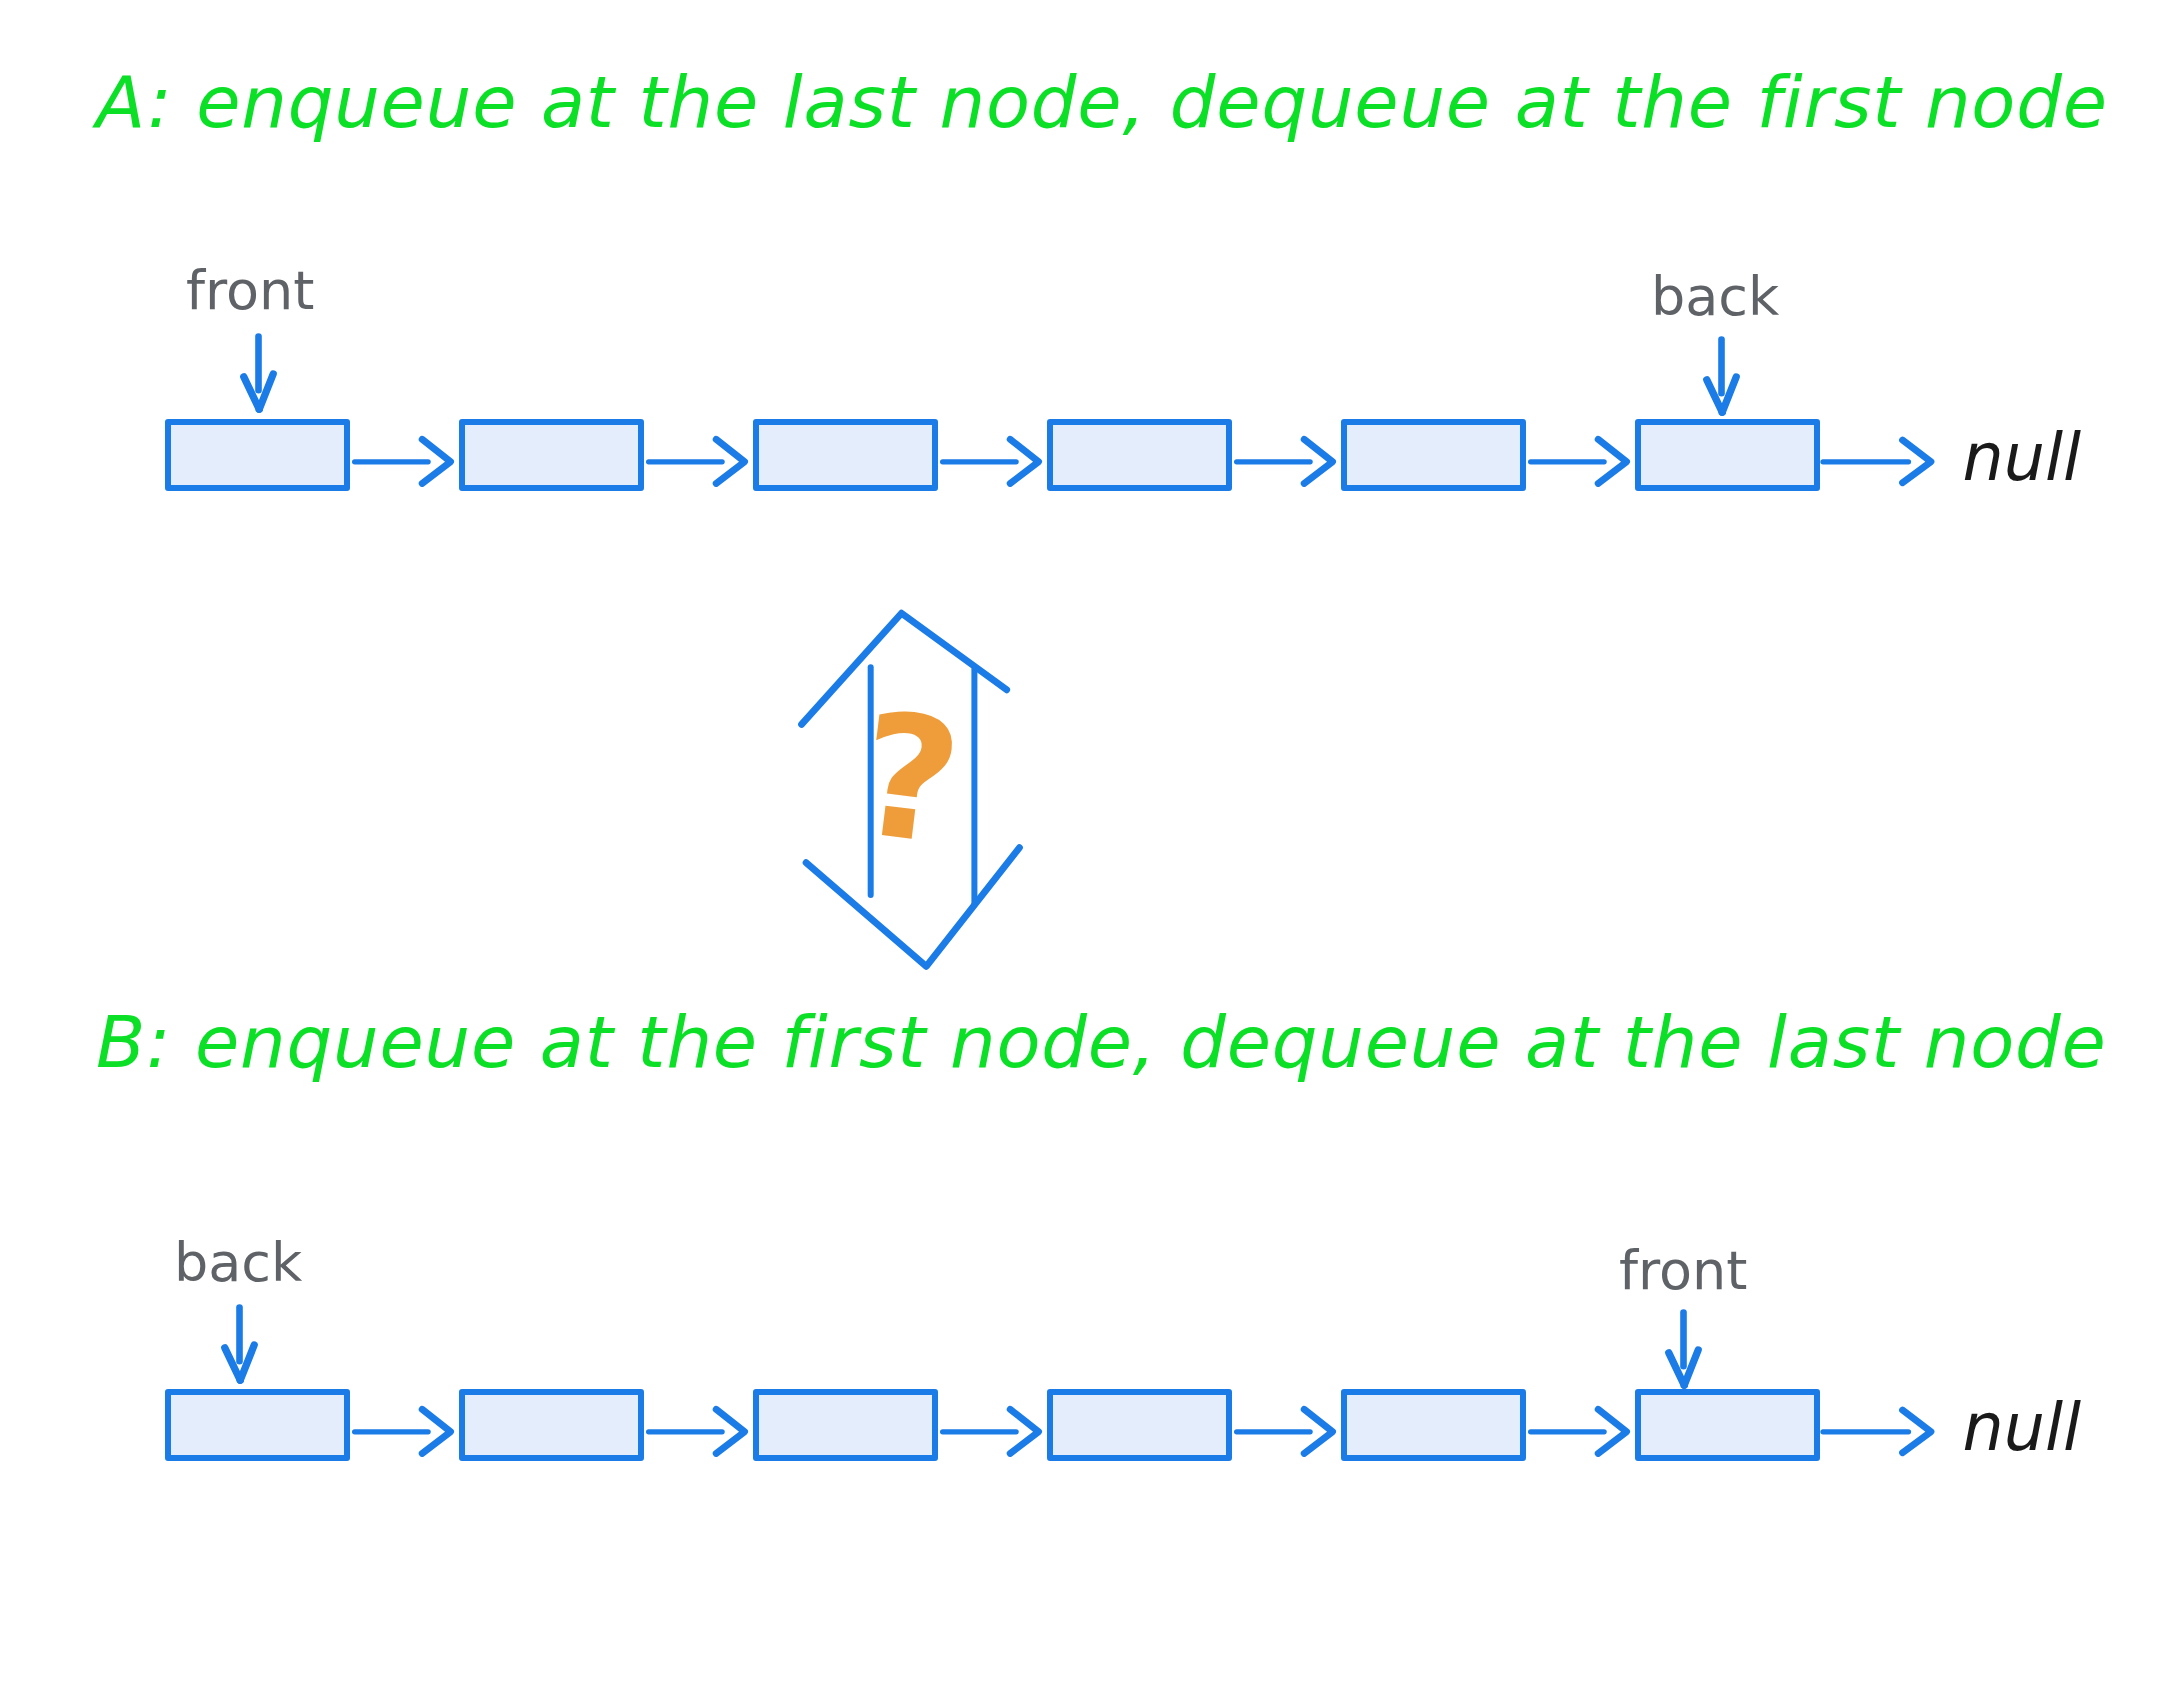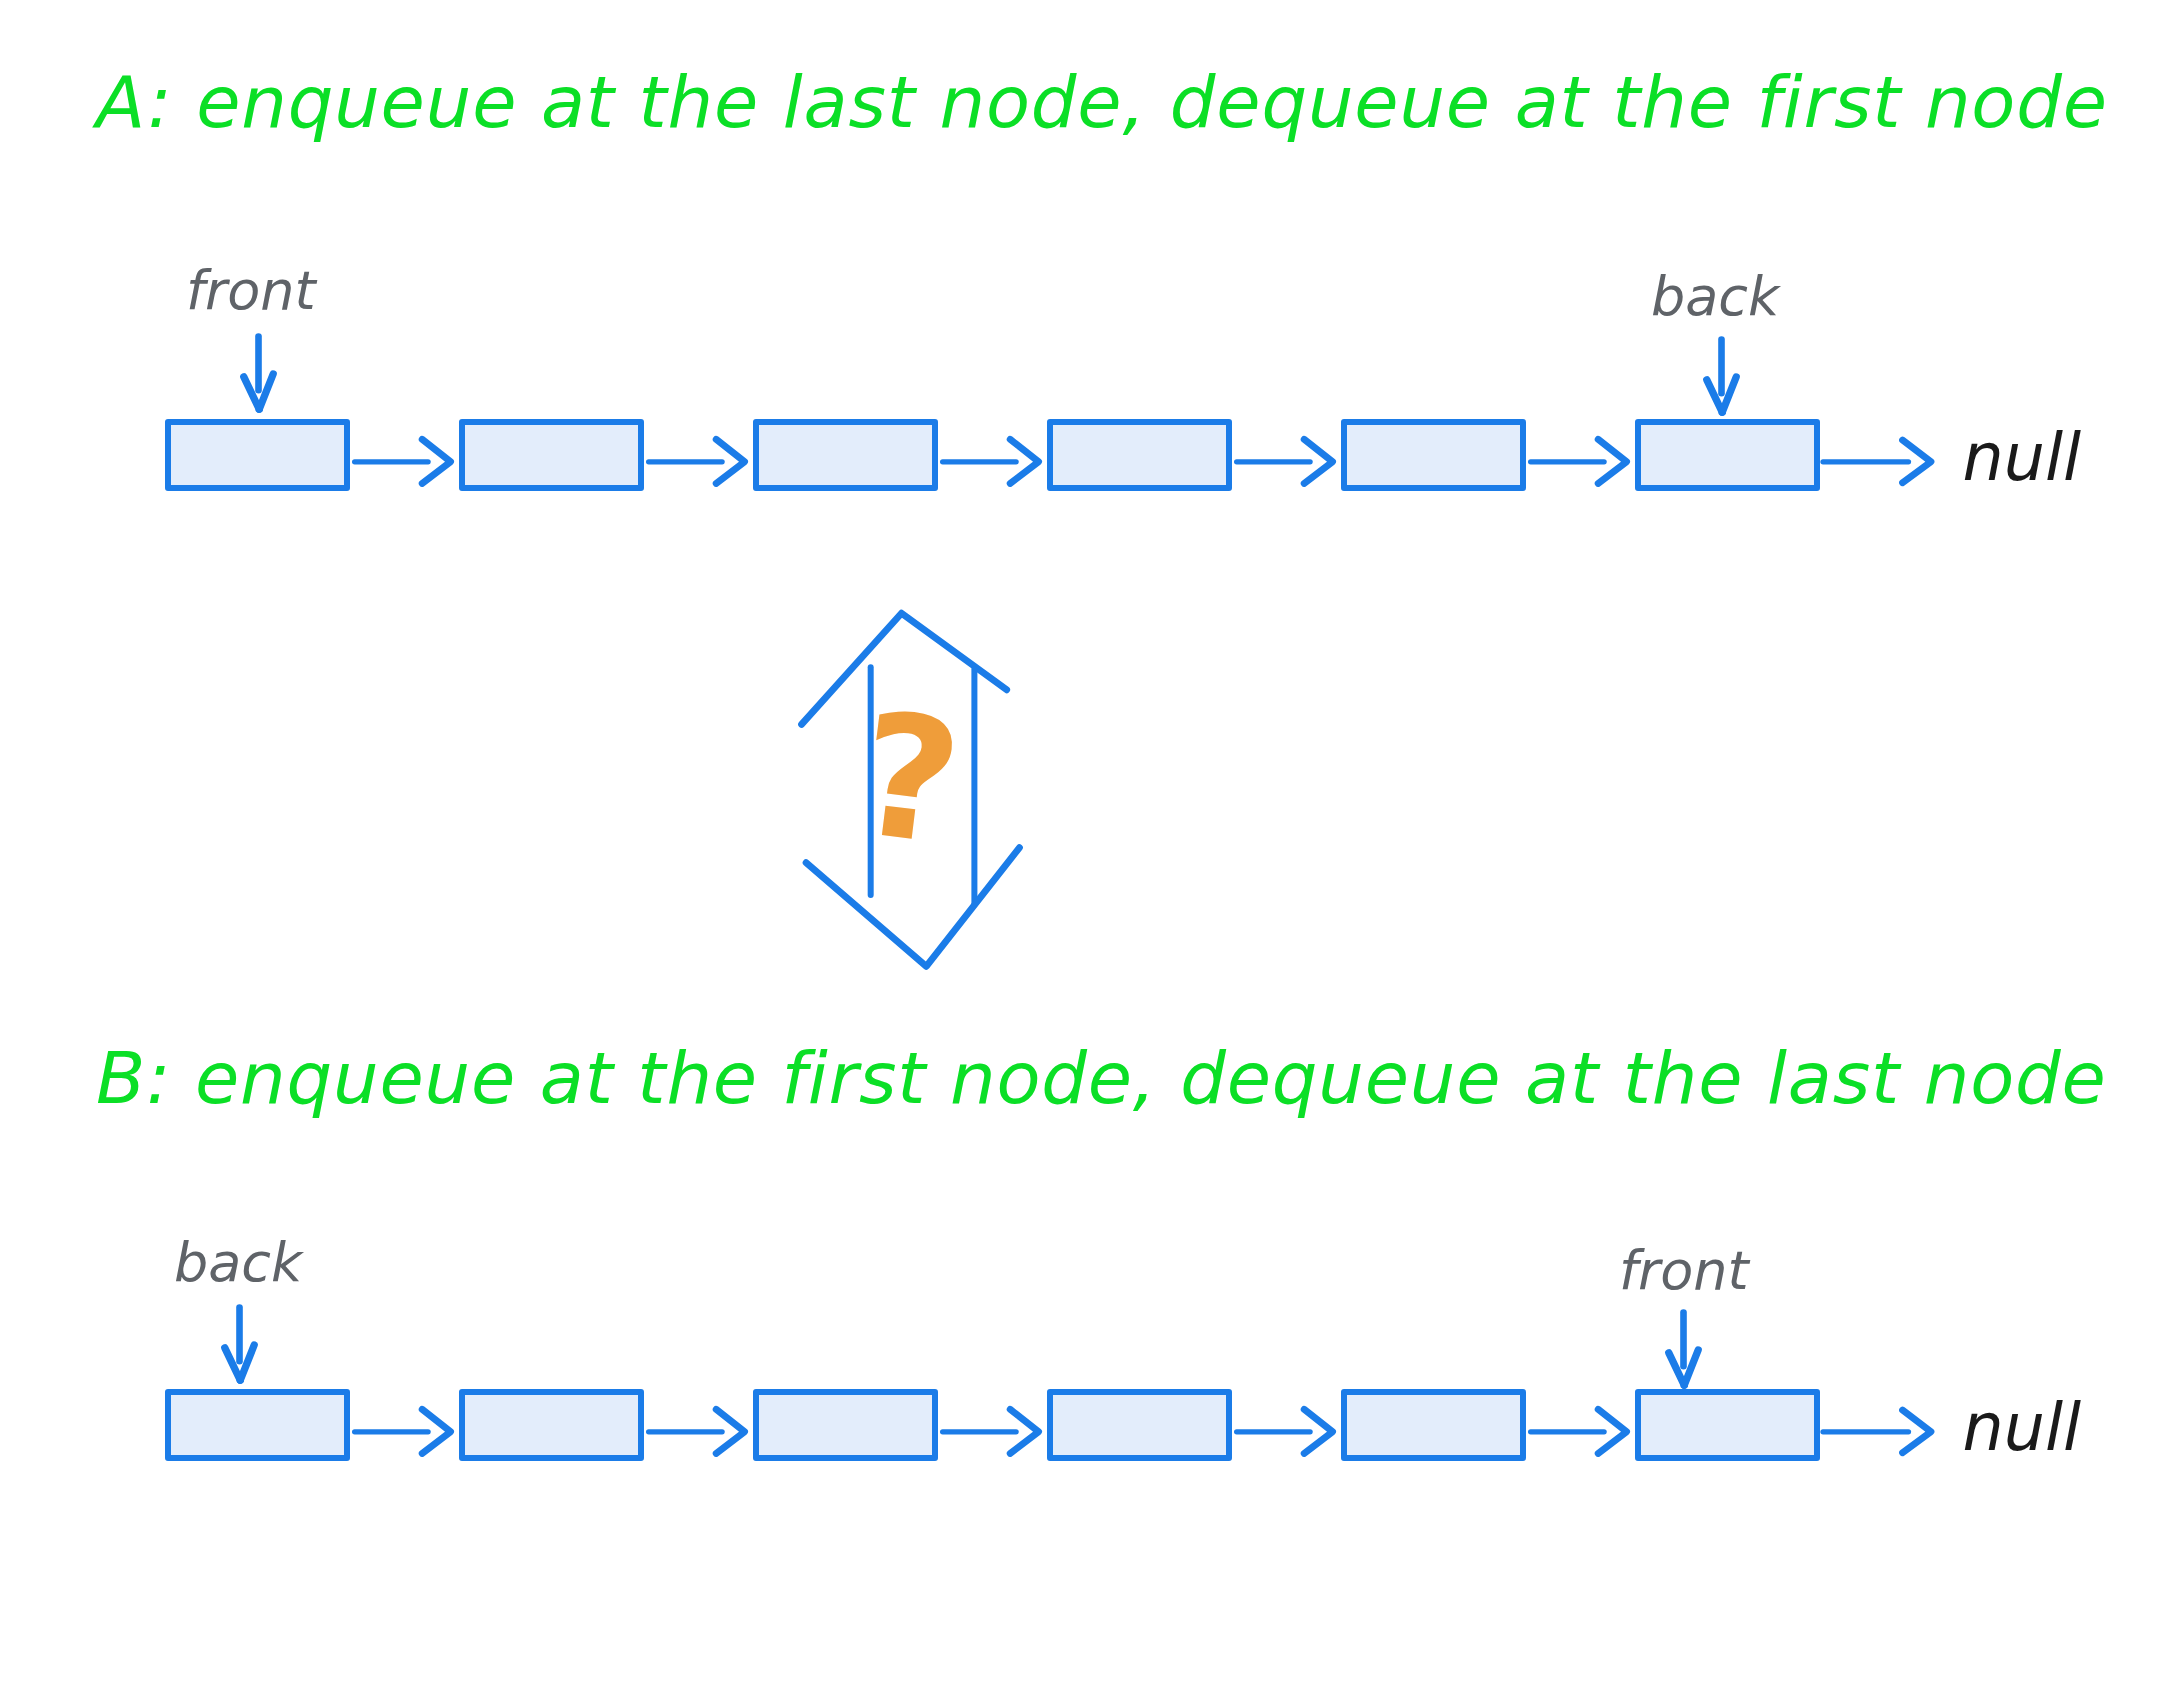--- a/index.html
+++ b/index.html
@@ -15,21 +15,20 @@
     position:absolute;
     font-size:72px;
     font-style:italic;
     letter-spacing:0.8px;
     white-space:nowrap;
     color:var(--title-green,#0bdf26);
   }
   .pointer-label{
     position:absolute;
     font-size:54px;
-    font-style:italic;
     color:var(--label-gray,#5f6368);
     white-space:nowrap;
   }
   .row{
     position:absolute;
     display:flex;
     height:72px;
     align-items:center;
   }
   .nodes{display:flex;}
@@ -139,21 +138,21 @@
   </div>
 
   <svg class="swap-svg" viewBox="0 0 330 500">
     <path d="M30 168 L163 20 L303 122" stroke-width="9"></path>
     <path d="M122 92 V395" stroke-width="8"></path>
     <path d="M260 95 V408" stroke-width="8"></path>
     <path d="M36 352 L196 490 L320 332" stroke-width="9"></path>
   </svg>
   <div class="qmark">?</div>
 
-  <div class="title" style="left:84px;top:1036px">B: enqueue at the first node, dequeue at the last node</div>
+  <div class="title" style="left:84px;top:1000px">B: enqueue at the first node, dequeue at the last node</div>
 
   <div class="pointer-label" style="left:162px;top:1231px">back</div>
   <svg class="down-arrow" style="left:204px;top:1303px" viewBox="0 0 64 112">
     <path d="M32 5 V78" stroke-width="9"></path>
     <path d="M12 60 L33 104" stroke-width="10"></path>
     <path d="M52 56 L33 104" stroke-width="10"></path>
   </svg>
 
   <div class="pointer-label" style="left:1607px;top:1239px">front</div>
   <svg class="down-arrow" style="left:1648px;top:1308px" viewBox="0 0 64 112">

